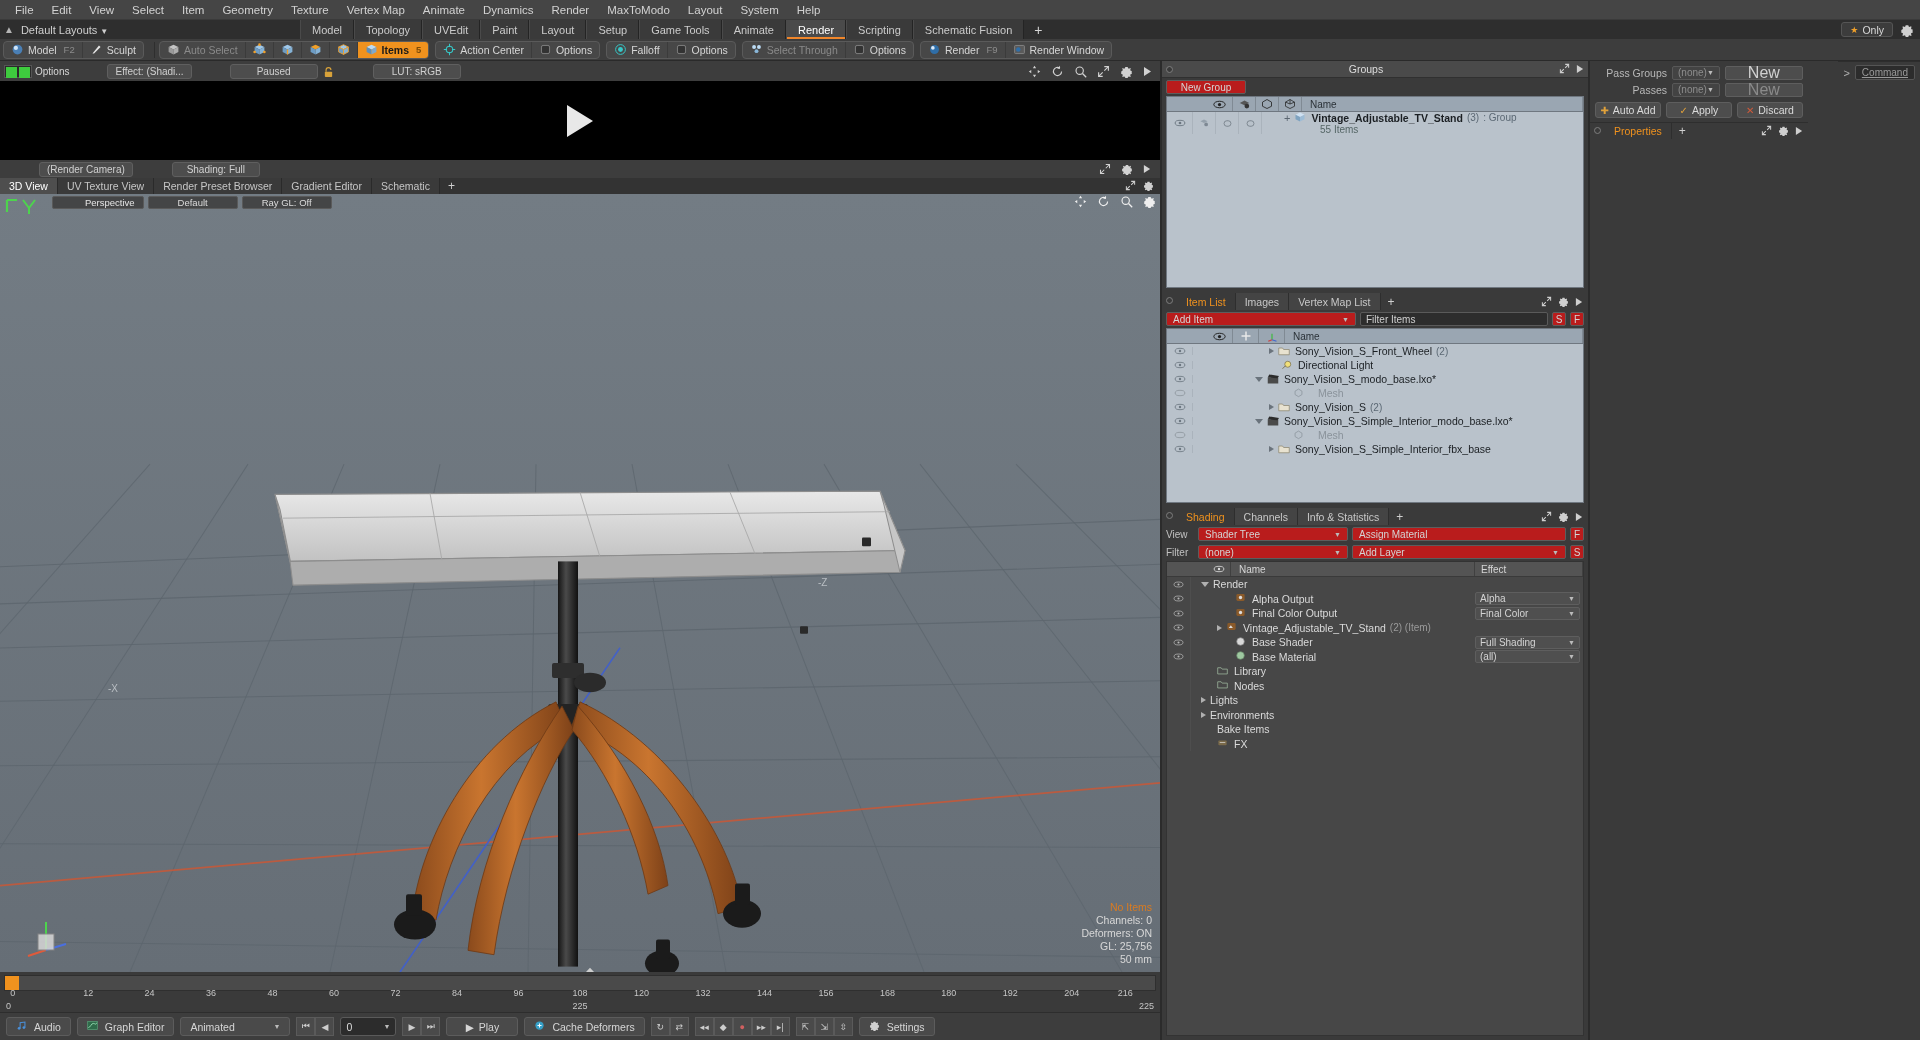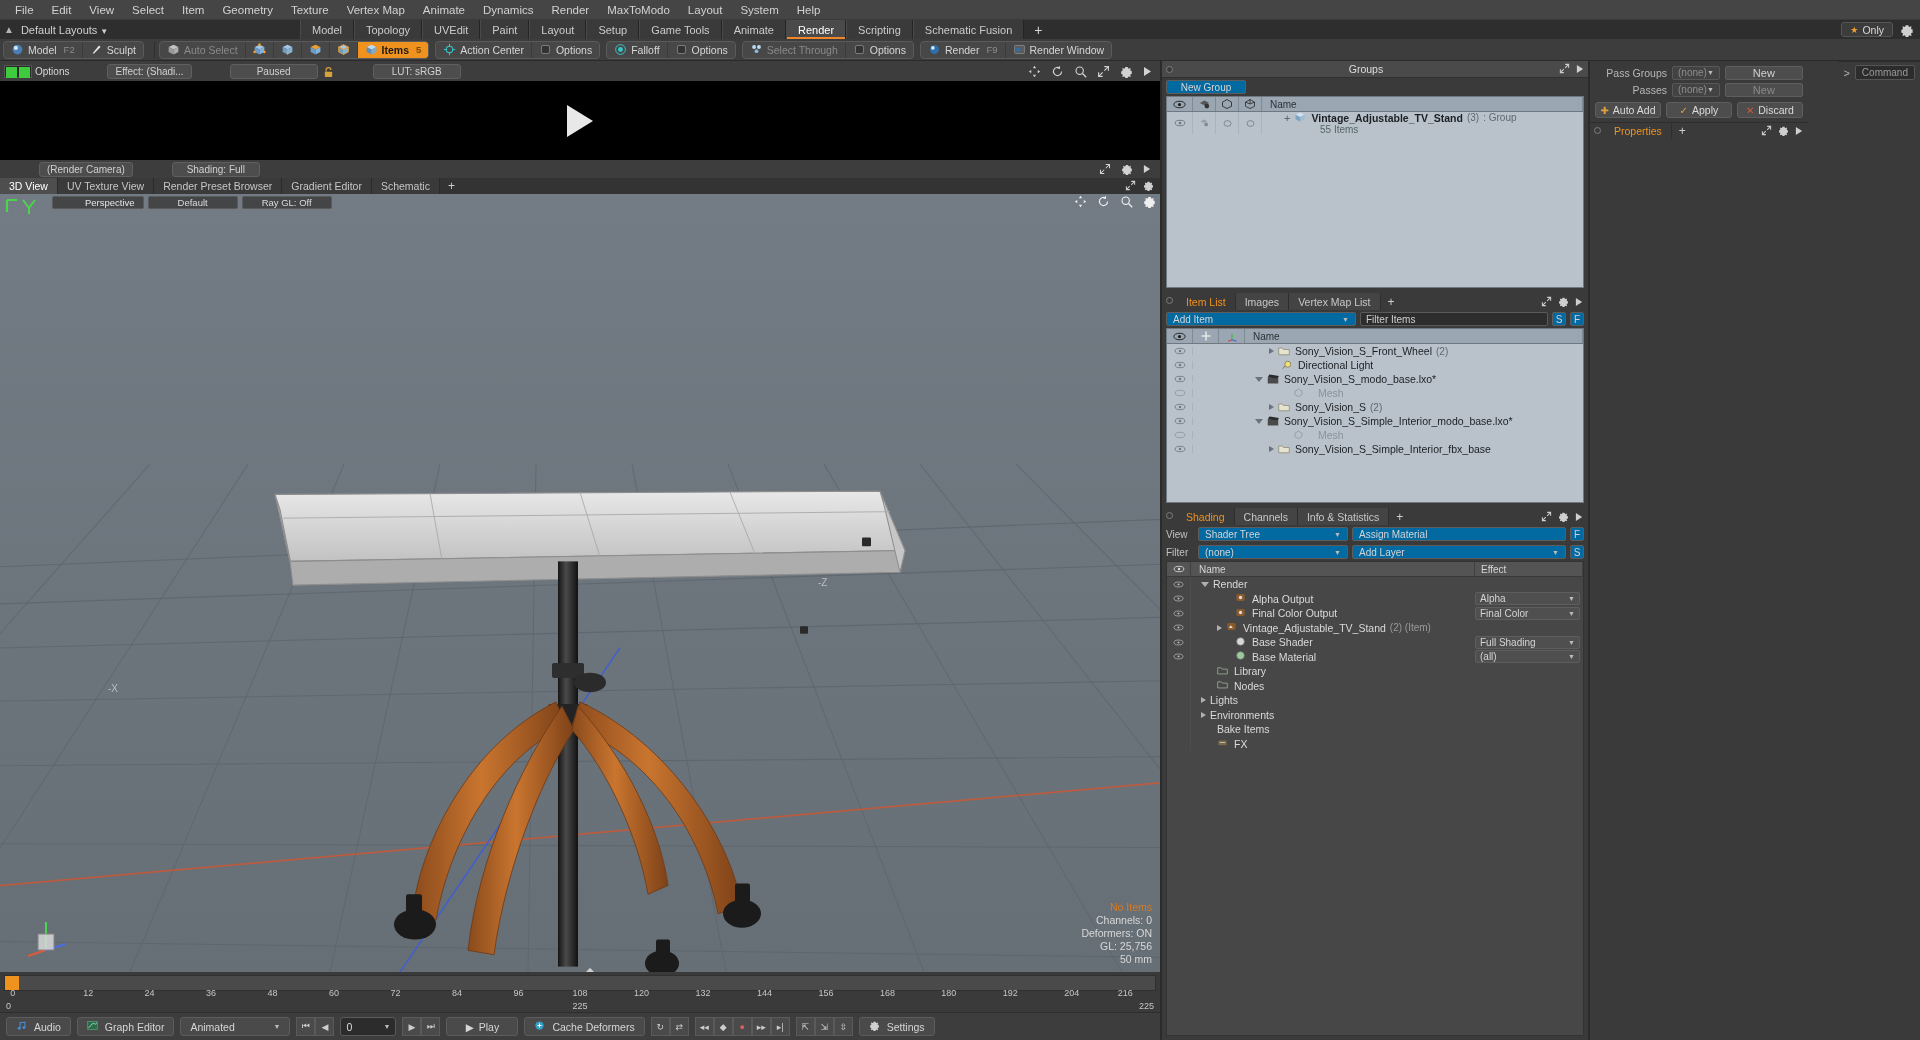--- a/index.html
+++ b/index.html
@@ -165,32 +165,32 @@
   .panel-title { flex:1; text-align:center; font-size:10.5px; color:#dedede;}
   .panel-dot { width:7px;height:7px;border-radius:50%;border:1px solid #7d7d7d; background:#3a3a3a;}
   .panel-head .hicons { display:flex; gap:6px; align-items:center; color:#cfcfcf;}
   .ptabs { display:flex; align-items:stretch; height:17px; background:#3a3a3a; }
   .ptab { font-size:10.5px; padding:0 9px; display:flex; align-items:center; color:#c8c8c8;
           background:#444; border-right:1px solid #2e2e2e;}
   .ptab.active { background:#3a3a3a; color:#f0921e; }
   .ptab.plus{ background:#3a3a3a; border:none; color:#cfcfcf; font-size:12px; padding:0 7px;}
 
   .toolrow { height:18px; display:flex; align-items:center; gap:4px; padding:2px 4px; }
-  .trbtn { height:14px; background:#0369a1; border:1px solid #5d5d5d; border-radius:2px;
+  .trbtn { height:14px; background:#b91c1c; border:1px solid #5d5d5d; border-radius:2px;
            font-size:10px; color:#d4d4d4; display:flex; align-items:center; justify-content:center; padding:0 6px;}
   .trbtn.grow{ flex:1; }
   .trbtn.sq{ width:14px; padding:0;}
   .trfield { height:14px; background:#2d2d2d; border:1px solid #5a5a5a; border-radius:2px;
              font-size:10px; color:#cfcfcf; display:flex; align-items:center; padding:0 5px; flex:1;}
   .caret { margin-left:auto; font-size:7px; color:#bbb; }
 
   
   .tbl { background:#b9c2cb; border:1px solid #6f7780; flex:1; display:flex; flex-direction:column; min-height:0; overflow:hidden;}
   .tbl.dark { background:#474747; border-color:#333; }
-  .thead { display:flex; height:15px; background:#9aa6b2; border-bottom:1px solid #6f7780; }
+  .thead { display:flex; height:15px; background:#9aa6b2; border-bottom:1px solid #6f7780;padding-left:40px; }
   .thead.dark { background:#545454; border-bottom-color:#3a3a3a;}
   .th { font-size:10px; color:#2b3238; display:flex; align-items:center; justify-content:center;
         border-right:1px solid #808a94; }
   .thead.dark .th { color:#d6d6d6; border-right-color:#404040;}
   .th.name { justify-content:flex-start; padding-left:8px; flex:1;}
   .trow { display:flex; min-height:14px; align-items:center; }
   .trow .cell { border-right:1px solid #aab3bc; height:100%; display:flex; align-items:center; justify-content:center;}
   .tbl.dark .trow .cell { border-right-color:#4e4e4e; }
   .rowname { flex:1; display:flex; align-items:center; gap:4px; font-size:10.5px; color:#1b1f23;
              padding-left:4px; white-space:nowrap; }
@@ -208,33 +208,33 @@
   .effcol { width:105px; font-size:10px; color:#d4d4d4; display:flex; align-items:center;
             justify-content:space-between; background:#4f4f4f; border:1px solid #5e5e5e; border-radius:2px;
             height:13px; padding:0 4px; margin-right:3px;}
 
   
   .pp-row { display:flex; align-items:center; gap:5px; height:17px; padding:0 5px; }
   .pp-lbl { font-size:10.5px; color:#b8b8b8; width:72px; text-align:right; }
   .pp-field { flex:1; height:14px; background:#434343; border:1px solid #585858; border-radius:2px;
               font-size:10px; color:#8d8d8d; display:flex; align-items:center; padding:0 5px;}
   .pp-btn { width:78px; height:14px; background:#4d4d4d; border:1px solid #5e5e5e; border-radius:2px;
-            font-size:11px; color:#d0d0d0; display:flex; align-items:center; justify-content:center;}
+            font-size:16px; color:#d0d0d0; display:flex; align-items:center; justify-content:center;}
   .pp-btn.dim{ color:#8a8a8a; }
   .ab-row { display:flex; gap:5px; padding:4px 5px; }
   .ab-btn { flex:1; height:16px; background:#4d4d4d; border:1px solid #5e5e5e; border-radius:3px;
             font-size:10.5px; color:#dadada; display:flex; align-items:center; justify-content:center; gap:4px;}
   .blankpanel{ flex:1; background:#3a3a3a; }
 
   
   .cmdbar { height:22px; background:#3a3a3a; display:flex; align-items:center; gap:5px; padding:0 5px;
             border-top:1px solid #2d2d2d; }
   .cmdbar .gt { font-size:11px; color:#b0b0b0; }
   .cmdinput { flex:1; height:15px; background:#2c2c2c; border:1px solid #555; border-radius:2px;
-              font-size:10px; color:#9a9a9a; display:flex; align-items:center; padding:0 6px;}
+              font-size:10px; color:#9a9a9a; display:flex; align-items:center; padding:0 6px;text-decoration:underline;}
 </style>
 </head>
 <body>
 
 <div class="app">
 
 
   <div class="menubar">
     <div class="mi">File</div>
     <div class="mi">Edit</div>

